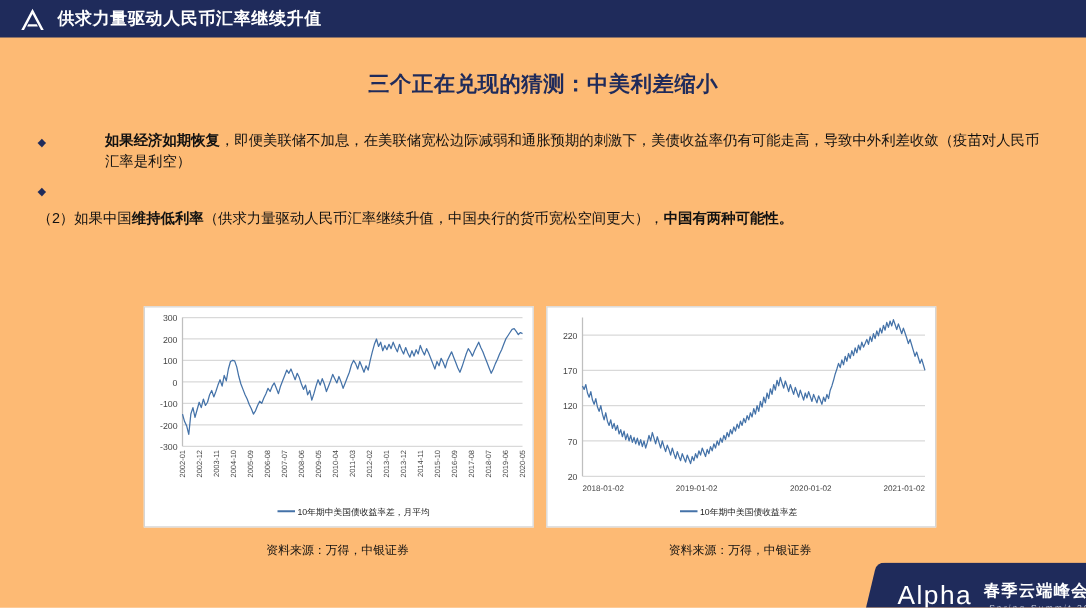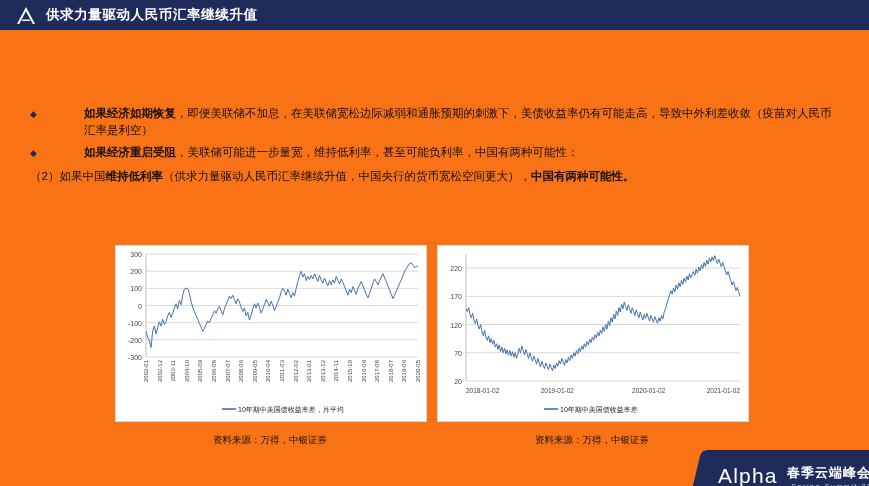--- a/index.html
+++ b/index.html
@@ -2,21 +2,21 @@
 <html><head>
 <meta charset="utf-8">
 <style>
   html,body{margin:0;padding:0;}
   body{
     width:869px;height:486px;overflow:hidden;
     background:#ffffff;
     font-family:"Liberation Sans","DejaVu Sans",sans-serif;
     color:#1a1a1a;
   }
-  .slide{position:relative;width:869px;height:486px;background:#f97316;}
+  .slide{position:relative;width:869px;height:486px;background:#fdba74;}
 
   
   .header{
     position:absolute;left:0;top:0;width:869px;height:30px;
     background:#1f2b5b;display:flex;align-items:center;
   }
   .hdr-logo{margin-left:16px;margin-right:10px;display:block;}
   .hdr-title{
     color:#ffffff;font-size:13.5px;font-weight:bold;letter-spacing:.6px;
     font-family:"Liberation Sans","DejaVu Sans",sans-serif;
@@ -63,31 +63,31 @@
 <div class="slide">
 
   <div class="header">
     <svg class="hdr-logo" width="20" height="19" viewBox="0 0 20 19">
       <path d="M10 1 L19 18 L16.8 18 L10 5.2 L3.2 18 L1 18 Z" fill="#ffffff"></path>
       <path d="M6.6 13.4 L13.4 13.4 L14.3 15.1 L5.7 15.1 Z" fill="#ffffff"></path>
     </svg>
     <span class="hdr-title">供求力量驱动人民币汇率继续升值</span>
   </div>
 
+  <div class="main-title">三个正在兑现的猜测：中美利差缩小</div>
 
   <div class="body-block">
 
     <div class="bullet-row">
       <span class="bullet-mark">◆</span>
       <span class="bullet-text"><span class="b">如果经济如期恢复</span><span>，即便美联储不加息，在美联储宽松边际减弱和通胀预期的刺激下，美债收益率仍有可能走高，导致中外利差收敛（疫苗对人民币汇率是利空）</span></span>
     </div>
 
     <div class="bullet-row">
       <span class="bullet-mark">◆</span>
-      <span class="bullet-text"><span class="b">如果经济重启受阻</span><span>，美联储可能进一步量宽，维持低利率，甚至可能负利率，中国有两种可能性：</span></span>
     </div>
 
 
     <div class="num-row"><span>（2）如果中国</span><span class="b">维持低利率</span><span>（供求力量驱动人民币汇率继续升值，中国央行的货币宽松空间更大），</span><span class="b">中国有两种可能性。</span></div>
 
   </div>
 
   <div class="chart-box" id="chart-left">
     <svg class="chart-svg" id="svg-left" width="308" height="173" viewBox="0 0 308 173">
         <line x1="30" y1="8" x2="302" y2="8" stroke="#d9d9d9" stroke-width="1"></line>

